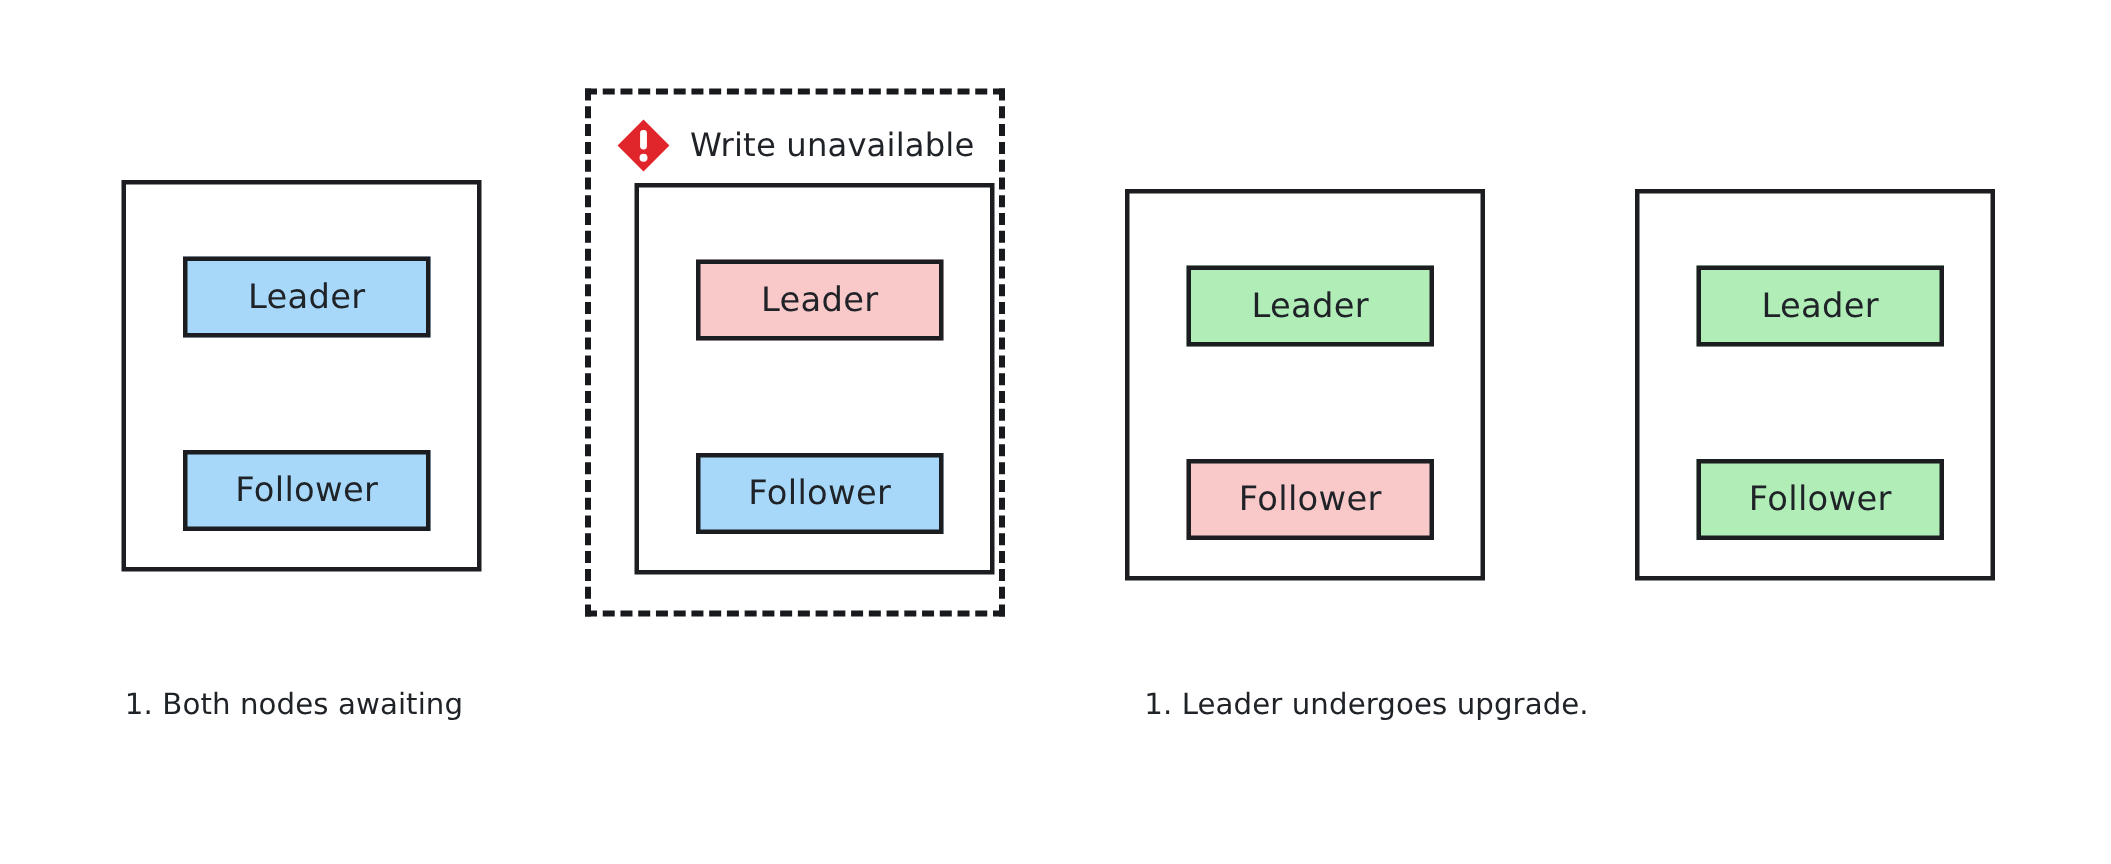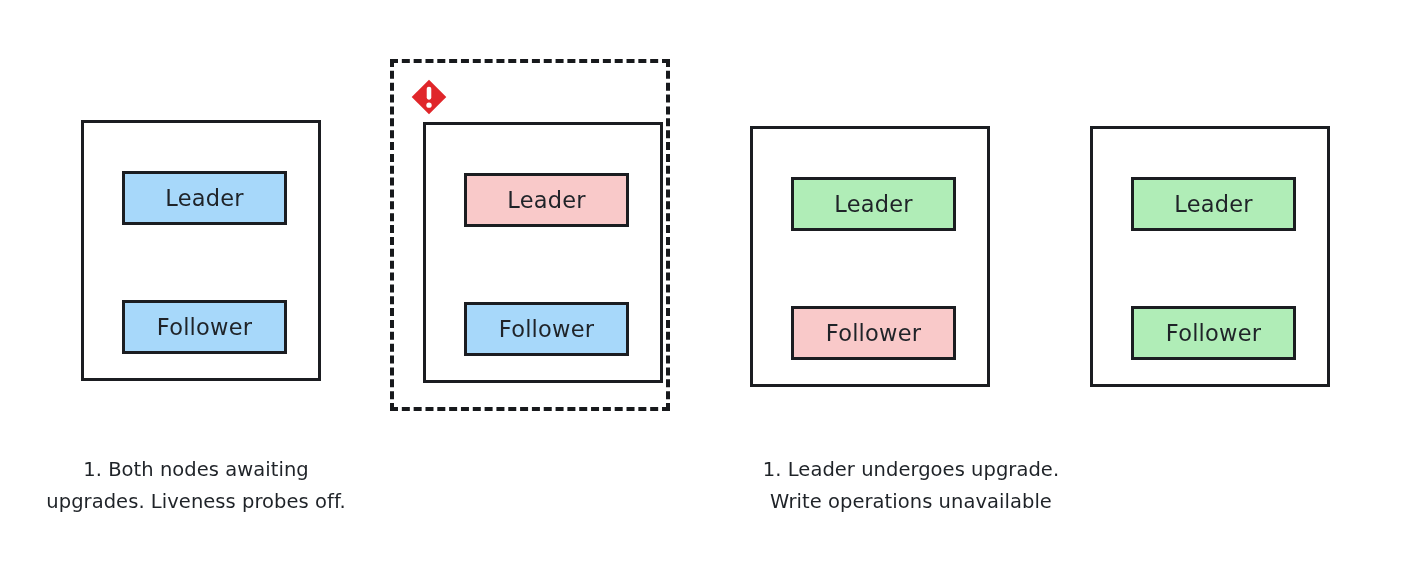--- a/index.html
+++ b/index.html
@@ -121,48 +121,47 @@
     <div class="node-box nb-1">
       <div class="chip chip-leader fill-blue">
         <span>Leader</span>
       </div>
       <div class="chip chip-follower fill-blue">
         <span>Follower</span>
       </div>
     </div>
     <div class="caption cap-1">
       <span class="line">1. Both nodes awaiting</span>
-      <span class="line">upgrades. Liveness probes off.</span>
     </div>
   </div>
 
   <div class="panel panel-2">
     <div class="alert-wrap">
 
       <div class="alert-head">
         <svg class="warn-icon" viewBox="0 0 40 40">
           <path d="M20 1.8 L38.2 20 L20 38.2 L1.8 20 Z" fill="#e0262a"></path>
           <rect x="17.6" y="9.2" width="4.8" height="13.6" rx="2.2" fill="#ffffff"></rect>
           <circle cx="20" cy="28.6" r="2.8" fill="#ffffff"></circle>
         </svg>
+        <span class="alert-label">Write unavailable</span>
       </div>
 
       <div class="node-box nb-2">
         <div class="chip chip-leader fill-pink">
           <span>Leader</span>
         </div>
         <div class="chip chip-follower fill-blue">
           <span>Follower</span>
         </div>
       </div>
 
     </div>
     <div class="caption cap-2">
       <span class="line">1. Leader undergoes upgrade.</span>
-      <span class="line">Write operations unavailable</span>
     </div>
   </div>
 
   <div class="panel panel-3">
     <div class="node-box nb-3">
       <div class="chip chip-leader fill-green">
         <span>Leader</span>
       </div>
       <div class="chip chip-follower fill-pink">
         <span>Follower</span>

